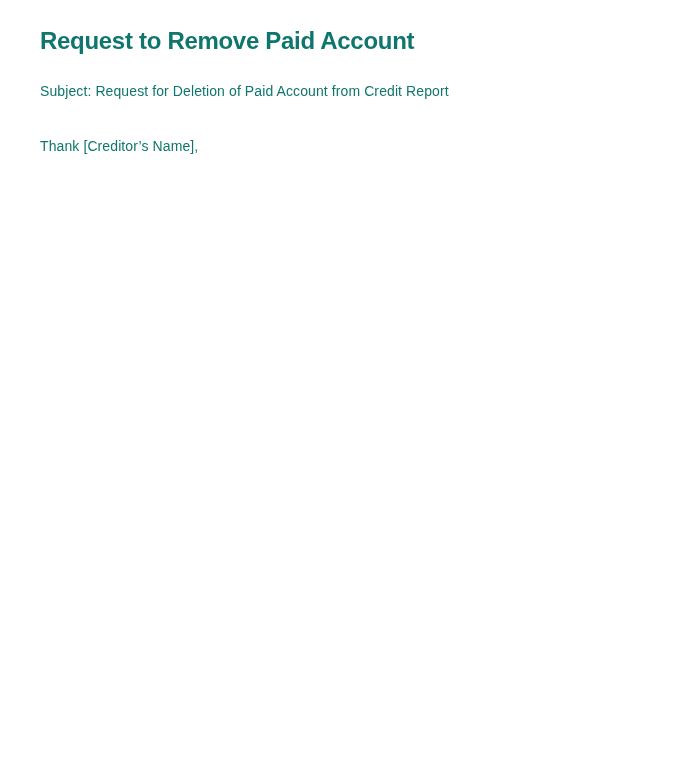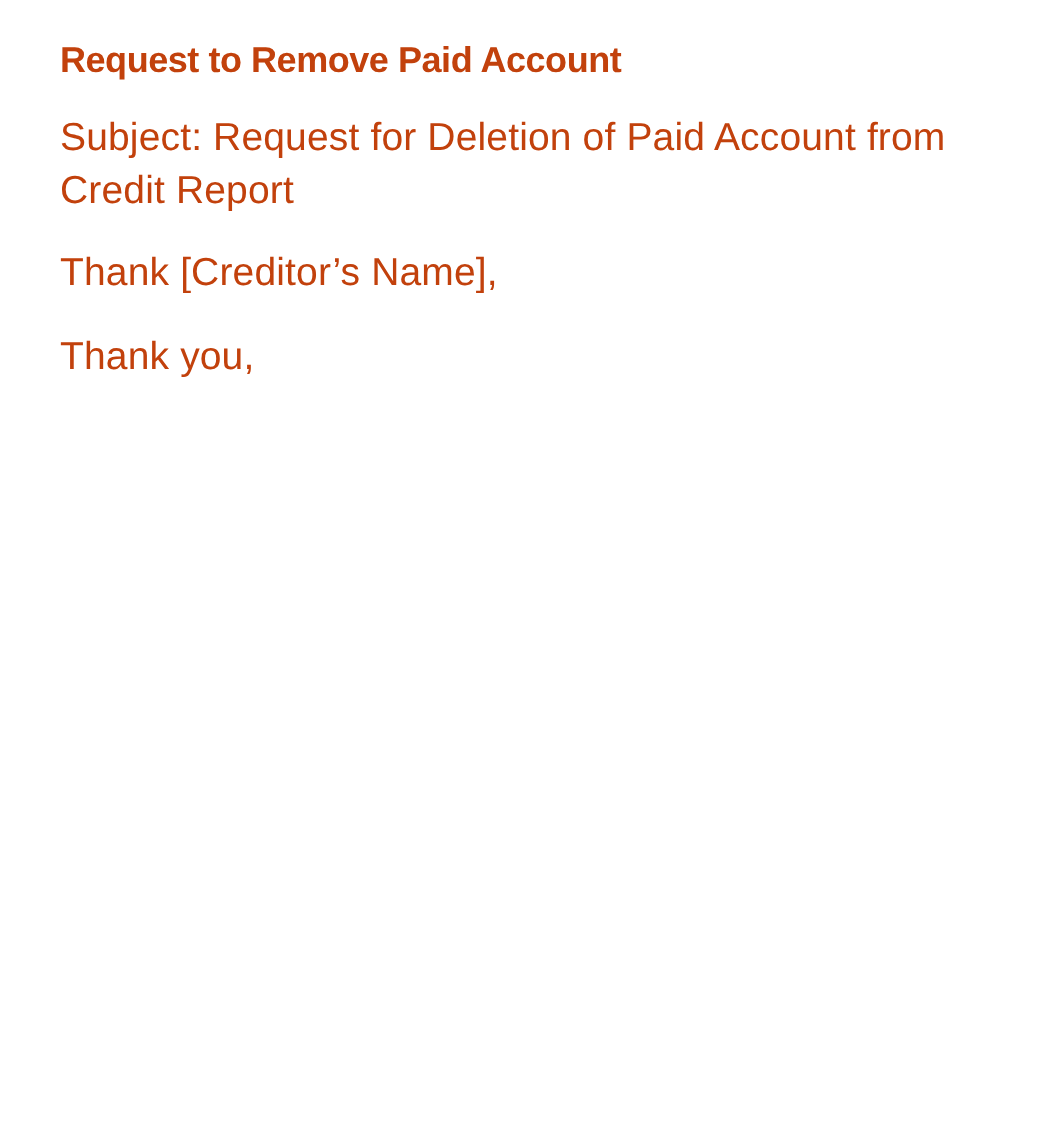--- a/index.html
+++ b/index.html
@@ -1,21 +1,20 @@
 <!DOCTYPE html>
 <html><head>
   <meta charset="utf-8">
   <style>
     html, body { margin: 0; padding: 0; background: #ffffff; }
     body { width: 700px; height: 762px; overflow: hidden; }
-    .page { padding: 24px 40px 0 40px; color: #c2410c; font-family: "Liberation Sans", sans-serif; }
+    .page { padding: 24px 40px 0 40px; color: #0f766e; font-family: "Liberation Sans", sans-serif; }
     .title { font-size: 24px; font-weight: bold; margin: 0 0 16px 0; line-height: 34px; letter-spacing: -0.3px; }
-    p { font-size: 26px; line-height: 35.2px; margin: 0 0 20px 0; letter-spacing: 0.1px; }
+    p { font-size: 14px; line-height: 35.2px; margin: 0 0 20px 0; letter-spacing: 0.1px; }
   </style>
 </head>
 <body>
 
 <div class="page">
   <h1 class="title">Request to Remove Paid Account</h1>
   <p>Subject: Request for Deletion of Paid Account from Credit Report</p>
   <p>Thank [Creditor’s Name],</p>
-  <p>Thank you,</p>
 </div>
 
 </body></html>

